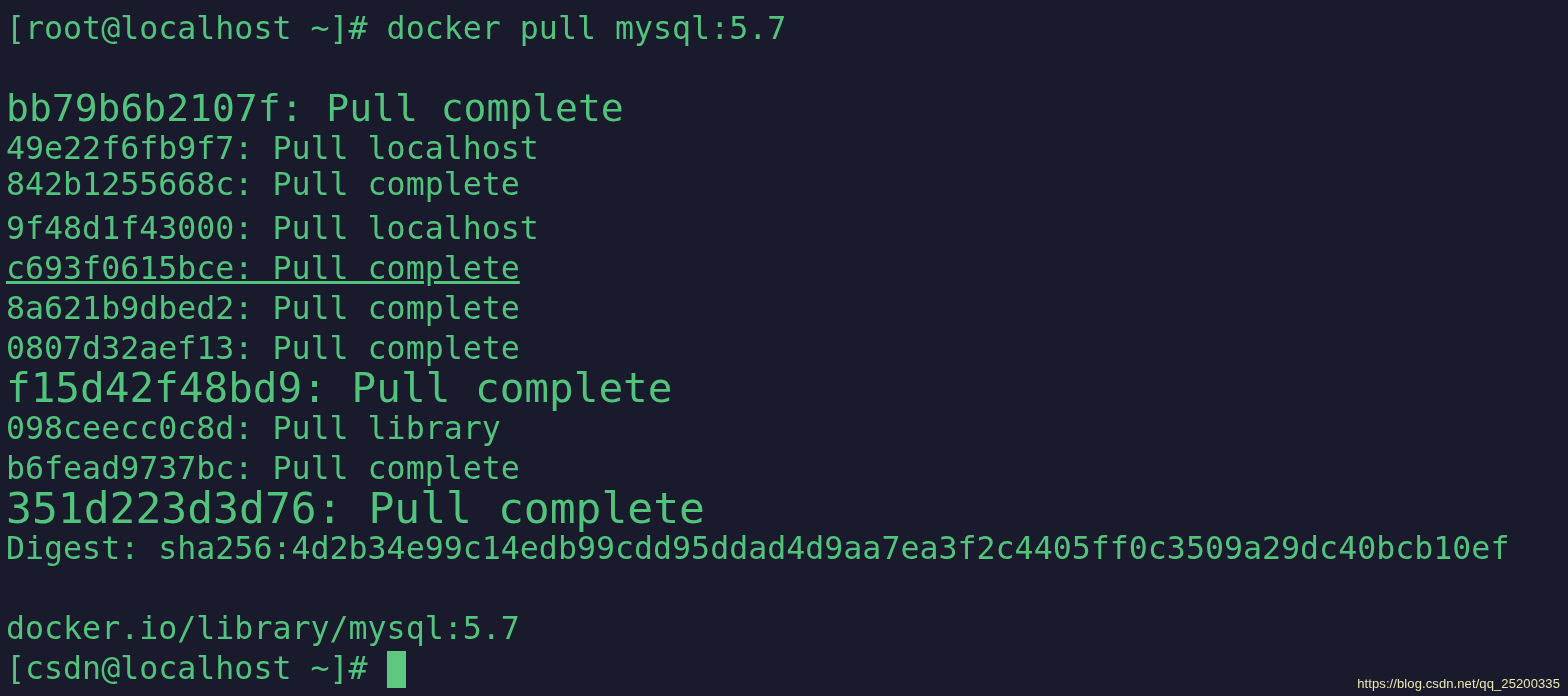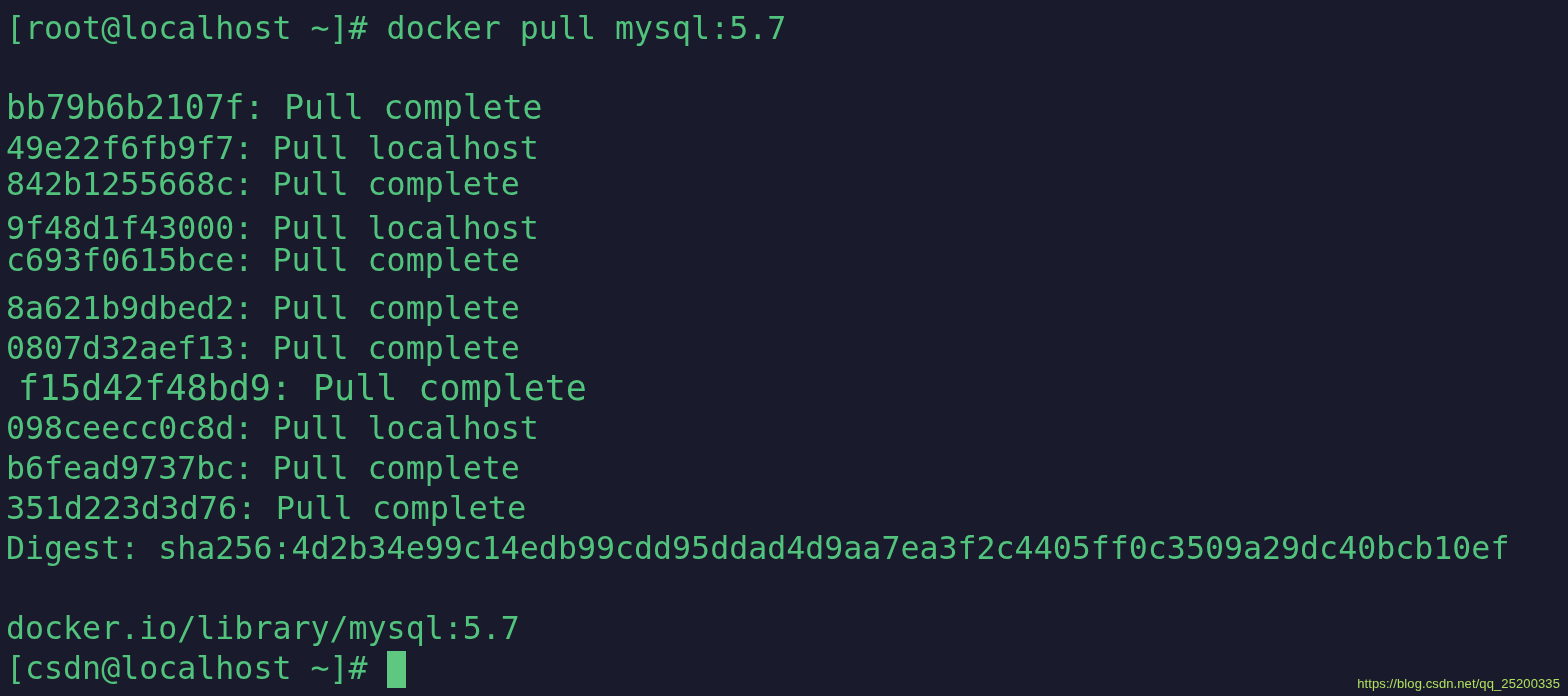--- a/index.html
+++ b/index.html
@@ -45,48 +45,48 @@
   .cursor-block {
     position: absolute;
     width: 19px;
     height: 37px;
     background: #5ec880;
   }
   #watermark {
     position: absolute;
     right: 8px;
     bottom: 5px;
-    color: #bef264;
+    color: #fef9c3;
     font-family: "Liberation Sans", "DejaVu Sans", sans-serif;
     font-size: 13px;
     letter-spacing: 0.1px;
     white-space: nowrap;
     opacity: 0.92;
   }
 </style>
 </head>
 <body>
 
 <div id="terminal-window">
   <div id="terminal-screen">
 
     <div class="term-line clipped" style="top: -32px; font-size: 31.625px;"></div>
 
     <div class="term-line" style="top: 8px; font-size: 31.625px;">[root@localhost ~]# docker pull mysql:5.7</div>
-    <div class="term-line" style="top: 88px; font-size: 33px;">bb79b6b2107f: Pull complete</div>
+    <div class="term-line" style="top: 88px; font-size: 38px;">bb79b6b2107f: Pull complete</div>
     <div class="term-line" style="top: 128px; font-size: 31.625px;">49e22f6fb9f7: Pull localhost</div>
     <div class="term-line" style="top: 164px; font-size: 31.625px;">842b1255668c: Pull complete</div>
     <div class="term-line" style="top: 208px; font-size: 31.625px;">9f48d1f43000: Pull localhost</div>
-    <div class="term-line" style="top: 240px; font-size: 31.625px;">c693f0615bce: Pull complete</div>
+    <div class="term-line" style="top: 248px; font-size: 31.625px; text-decoration: underline;">c693f0615bce: Pull complete</div>
     <div class="term-line" style="top: 288px; font-size: 31.625px;">8a621b9dbed2: Pull complete</div>
     <div class="term-line" style="top: 328px; font-size: 31.625px;">0807d32aef13: Pull complete</div>
-    <div class="term-line" style="top: 368px; font-size: 35px; margin-left: 12px;">f15d42f48bd9: Pull complete</div>
-    <div class="term-line" style="top: 408px; font-size: 31.625px;">098ceecc0c8d: Pull localhost</div>
+    <div class="term-line" style="top: 368px; font-size: 41px;">f15d42f48bd9: Pull complete</div>
+    <div class="term-line" style="top: 408px; font-size: 31.625px;">098ceecc0c8d: Pull library</div>
     <div class="term-line" style="top: 448px; font-size: 31.625px;">b6fead9737bc: Pull complete</div>
-    <div class="term-line" style="top: 488px; font-size: 32px; text-align: right;">351d223d3d76: Pull complete</div>
+    <div class="term-line" style="top: 488px; font-size: 43px; text-align: right;">351d223d3d76: Pull complete</div>
     <div class="term-line" style="top: 528px; font-size: 31.625px;">Digest: sha256:4d2b34e99c14edb99cdd95ddad4d9aa7ea3f2c4405ff0c3509a29dc40bcb10ef</div>
     <div class="term-line" style="top: 608px; font-size: 31.625px;">docker.io/library/mysql:5.7</div>
     <div class="term-line" style="top: 648px; font-size: 31.625px;">[csdn@localhost ~]# </div>
 
     <div class="cursor-block" id="text-cursor" style="left: 386.8px; top: 651px;"></div>
   </div>
 
   <div id="watermark">https://blog.csdn.net/qq_25200335</div>
 </div>
 

